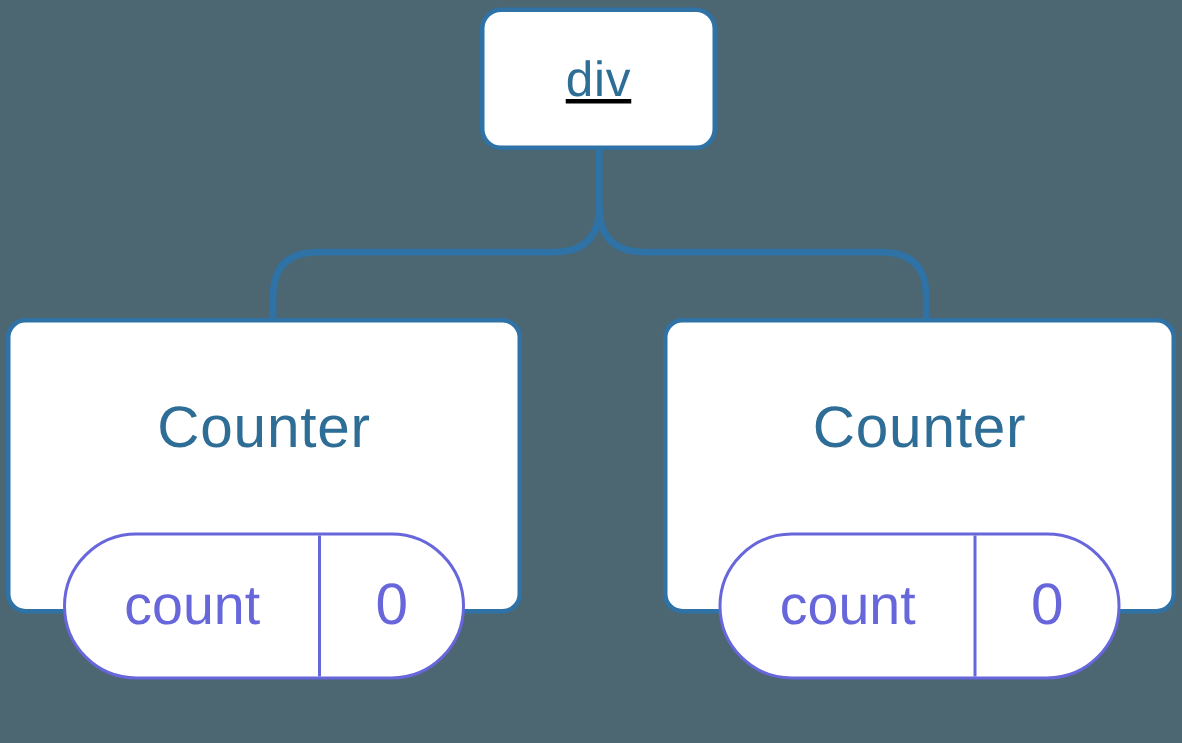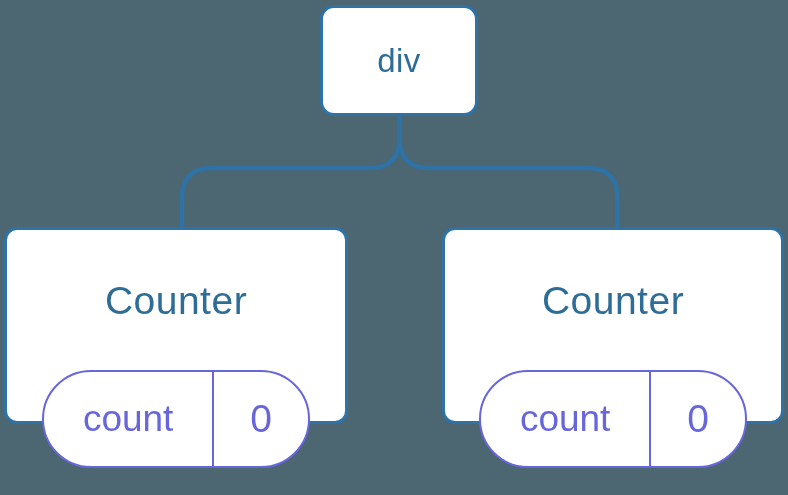--- a/index.html
+++ b/index.html
@@ -14,32 +14,32 @@
   body{
     font-family:"Liberation Sans", sans-serif;
     background:var(--bg);
     position:relative;
     overflow:hidden;
   }
   .stage{position:absolute;inset:0;}
   .connector{position:absolute;left:0;top:0;width:788px;height:495px;}
   .connector path{stroke:var(--line);stroke-width:4.5;fill:none;}
   .root-node{
-    position:absolute;left:320px;top:5px;width:158px;height:111px;
+    position:absolute;left:320px;top:5px;width:158px;height:95px;
     background:var(--node-fill);
     border:3px solid var(--line);
     border-radius:14px;
-    display:flex;align-items:center;justify-content:center;
+    display:flex;align-items:center;justify-content:center;text-decoration:underline;
   }
   .root-label{
     color:var(--label);
     font-size:33px;font-weight:500;letter-spacing:0.5px;
   }
   .card{
-    position:absolute;top:227px;height:197px;
+    position:absolute;top:212px;height:197px;
     background:var(--node-fill);
     border:3px solid var(--line);
     border-radius:13px;
   }
   .card.left{left:4px;width:344px;}
   .card.right{left:442px;width:342px;}
   .card-title{
     position:absolute;top:49px;left:0;right:0;
     text-align:center;
     color:var(--label);

